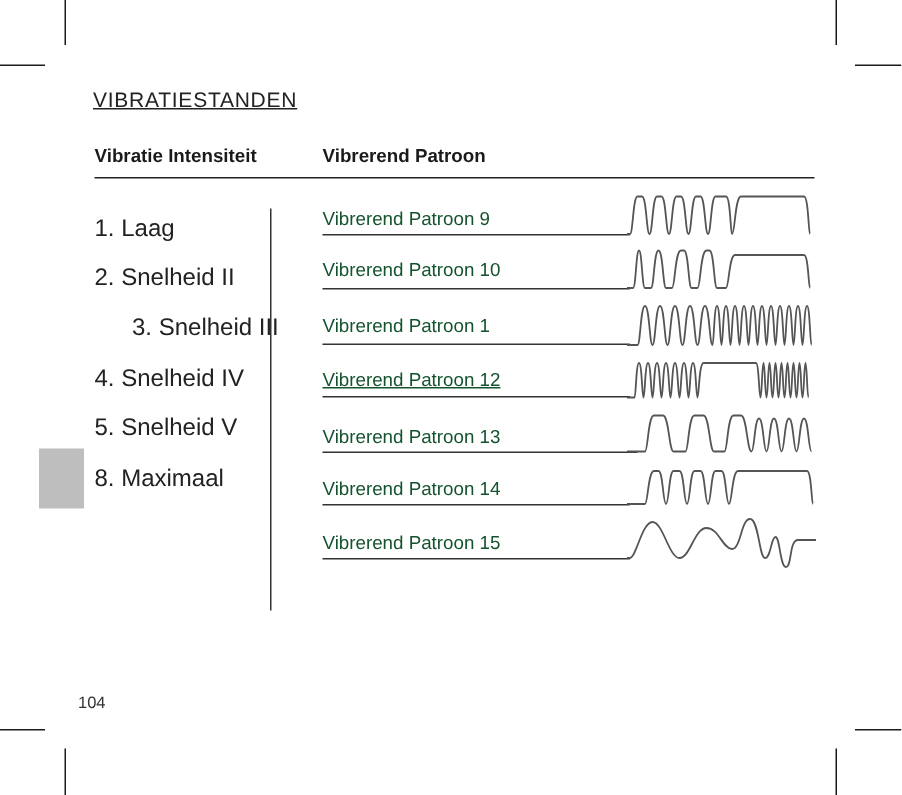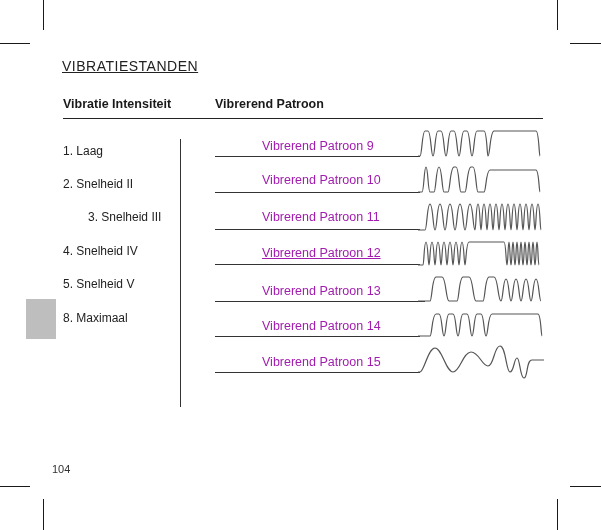--- a/index.html
+++ b/index.html
@@ -4,22 +4,22 @@
   <style>
     html, body { margin: 0; padding: 0; background: #ffffff; }
     body { width: 601px; height: 530px; position: relative; overflow: hidden;
       font-family: "Liberation Sans", sans-serif; color: #1a1a1a; }
     .crop { position: absolute; background: #1a1a1a; }
     .title { position: absolute; left: 62px; top: 58px; font-size: 14px; font-weight: 300;
       letter-spacing: 0.5px; color: #222; text-decoration: underline; }
     .hdr { position: absolute; top: 97px; font-size: 12.5px; font-weight: bold; color: #1a1a1a; }
     .hdr-line { position: absolute; left: 63px; top: 118px; width: 480px; height: 1.3px; background: #222; }
     .vline { position: absolute; left: 180px; top: 139px; width: 1px; height: 268px; background: #333; }
-    .intens { position: absolute; left: 63px; font-size: 12px; color: #222; }
-    .pat-label { position: absolute; left: 215px; font-size: 12.5px; color: #a21caf; margin-left: 47px; }
+    .intens { position: absolute; left: 63px; font-size: 16px; color: #222; }
+    .pat-label { position: absolute; left: 215px; font-size: 12.5px; color: #14532d; }
     .pat-line { position: absolute; left: 215px; height: 1px; background: #333; }
     .wave { position: absolute; left: 418px; }
     .tab { position: absolute; left: 26px; top: 299px; width: 30px; height: 40px; background: #bebebe; }
     .pageno { position: absolute; left: 52px; top: 463px; font-size: 11px; color: #333; }
   </style>
 </head>
 <body>
 
 <div class="crop" style="left:43px;top:0;width:1px;height:30px;"></div>
 <div class="crop" style="left:0;top:43px;width:30px;height:1px;"></div>
@@ -42,21 +42,21 @@
 <div class="intens" style="top:177px;">2. Snelheid II</div>
 <div class="intens" style="top:210px;margin-left:25px;">3. Snelheid III</div>
 <div class="intens" style="top:244px;">4. Snelheid IV</div>
 <div class="intens" style="top:277px;">5. Snelheid V</div>
 <div class="intens" style="top:311px;">8. Maximaal</div>
 
 <div class="pat-label" style="top:139px;">Vibrerend Patroon 9</div>
 <div class="pat-line" style="top:156px;width:205px;"></div>
 <div class="pat-label" style="top:173px;">Vibrerend Patroon 10</div>
 <div class="pat-line" style="top:192px;width:205px;"></div>
-<div class="pat-label" style="top:210px;">Vibrerend Patroon 11</div>
+<div class="pat-label" style="top:210px;">Vibrerend Patroon 1</div>
 <div class="pat-line" style="top:229px;width:205px;"></div>
 <div class="pat-label" style="top:246px;text-decoration:underline;">Vibrerend Patroon 12</div>
 <div class="pat-line" style="top:264px;width:205px;"></div>
 <div class="pat-label" style="top:284px;">Vibrerend Patroon 13</div>
 <div class="pat-line" style="top:301px;width:210px;"></div>
 <div class="pat-label" style="top:319px;">Vibrerend Patroon 14</div>
 <div class="pat-line" style="top:336px;width:205px;"></div>
 <div class="pat-label" style="top:355px;">Vibrerend Patroon 15</div>
 <div class="pat-line" style="top:372px;width:205px;"></div>
 

